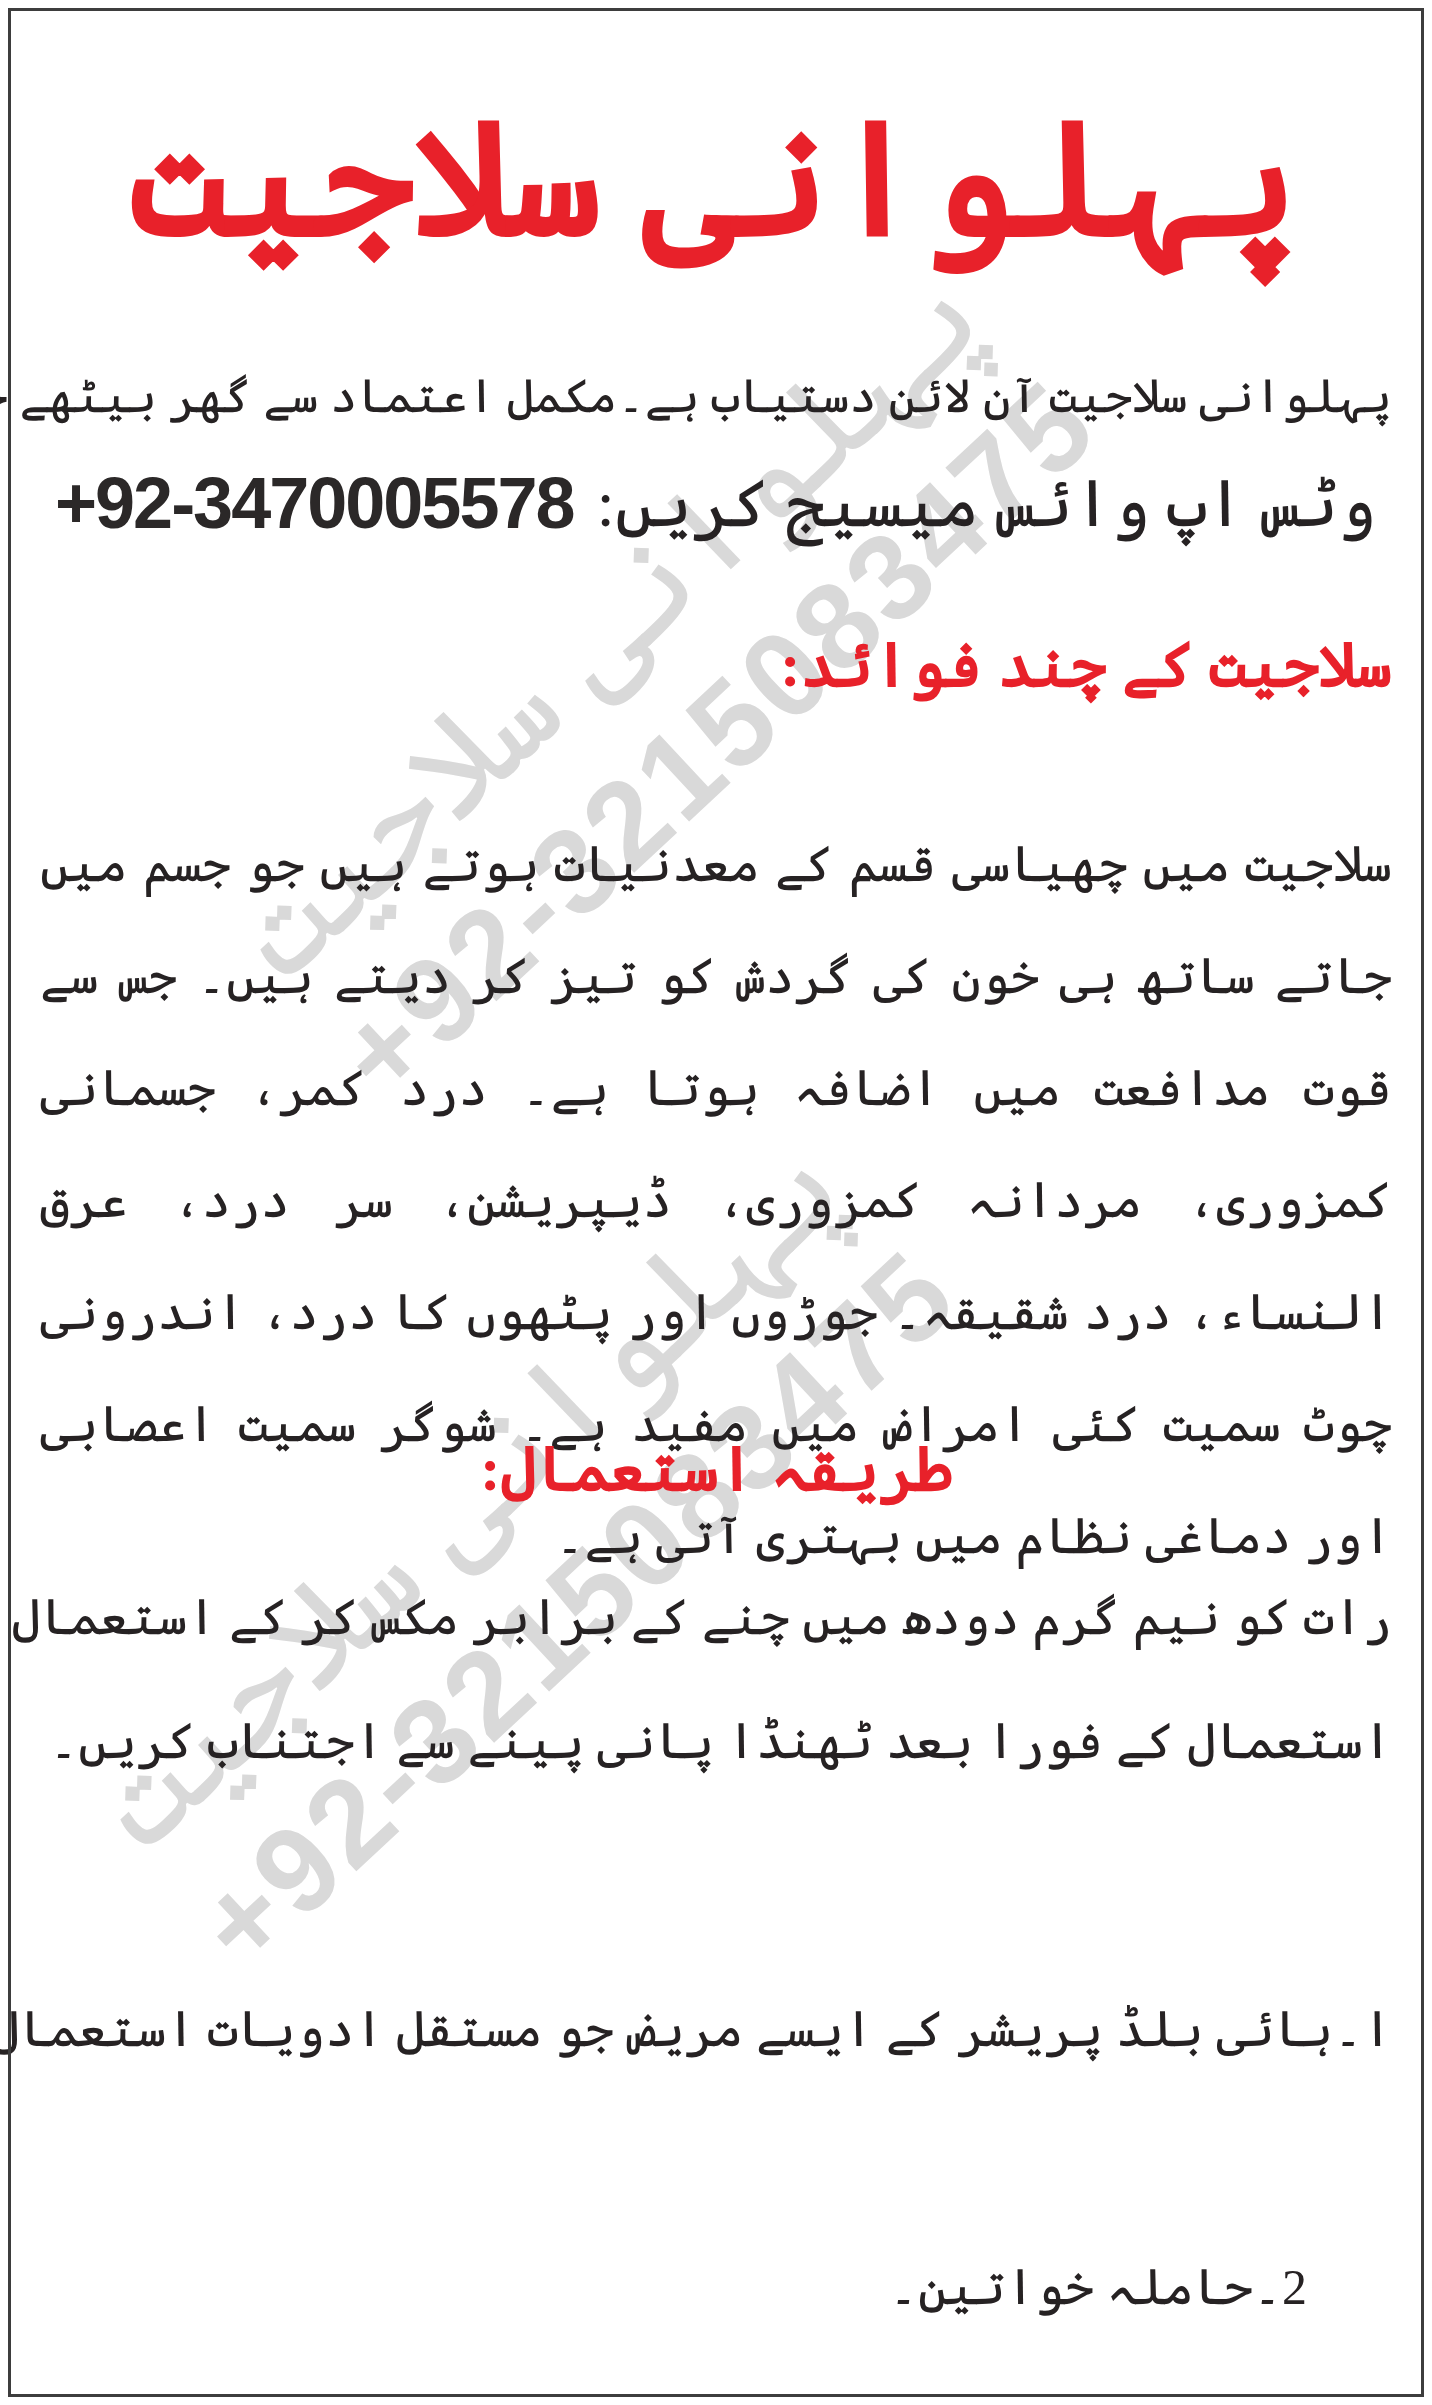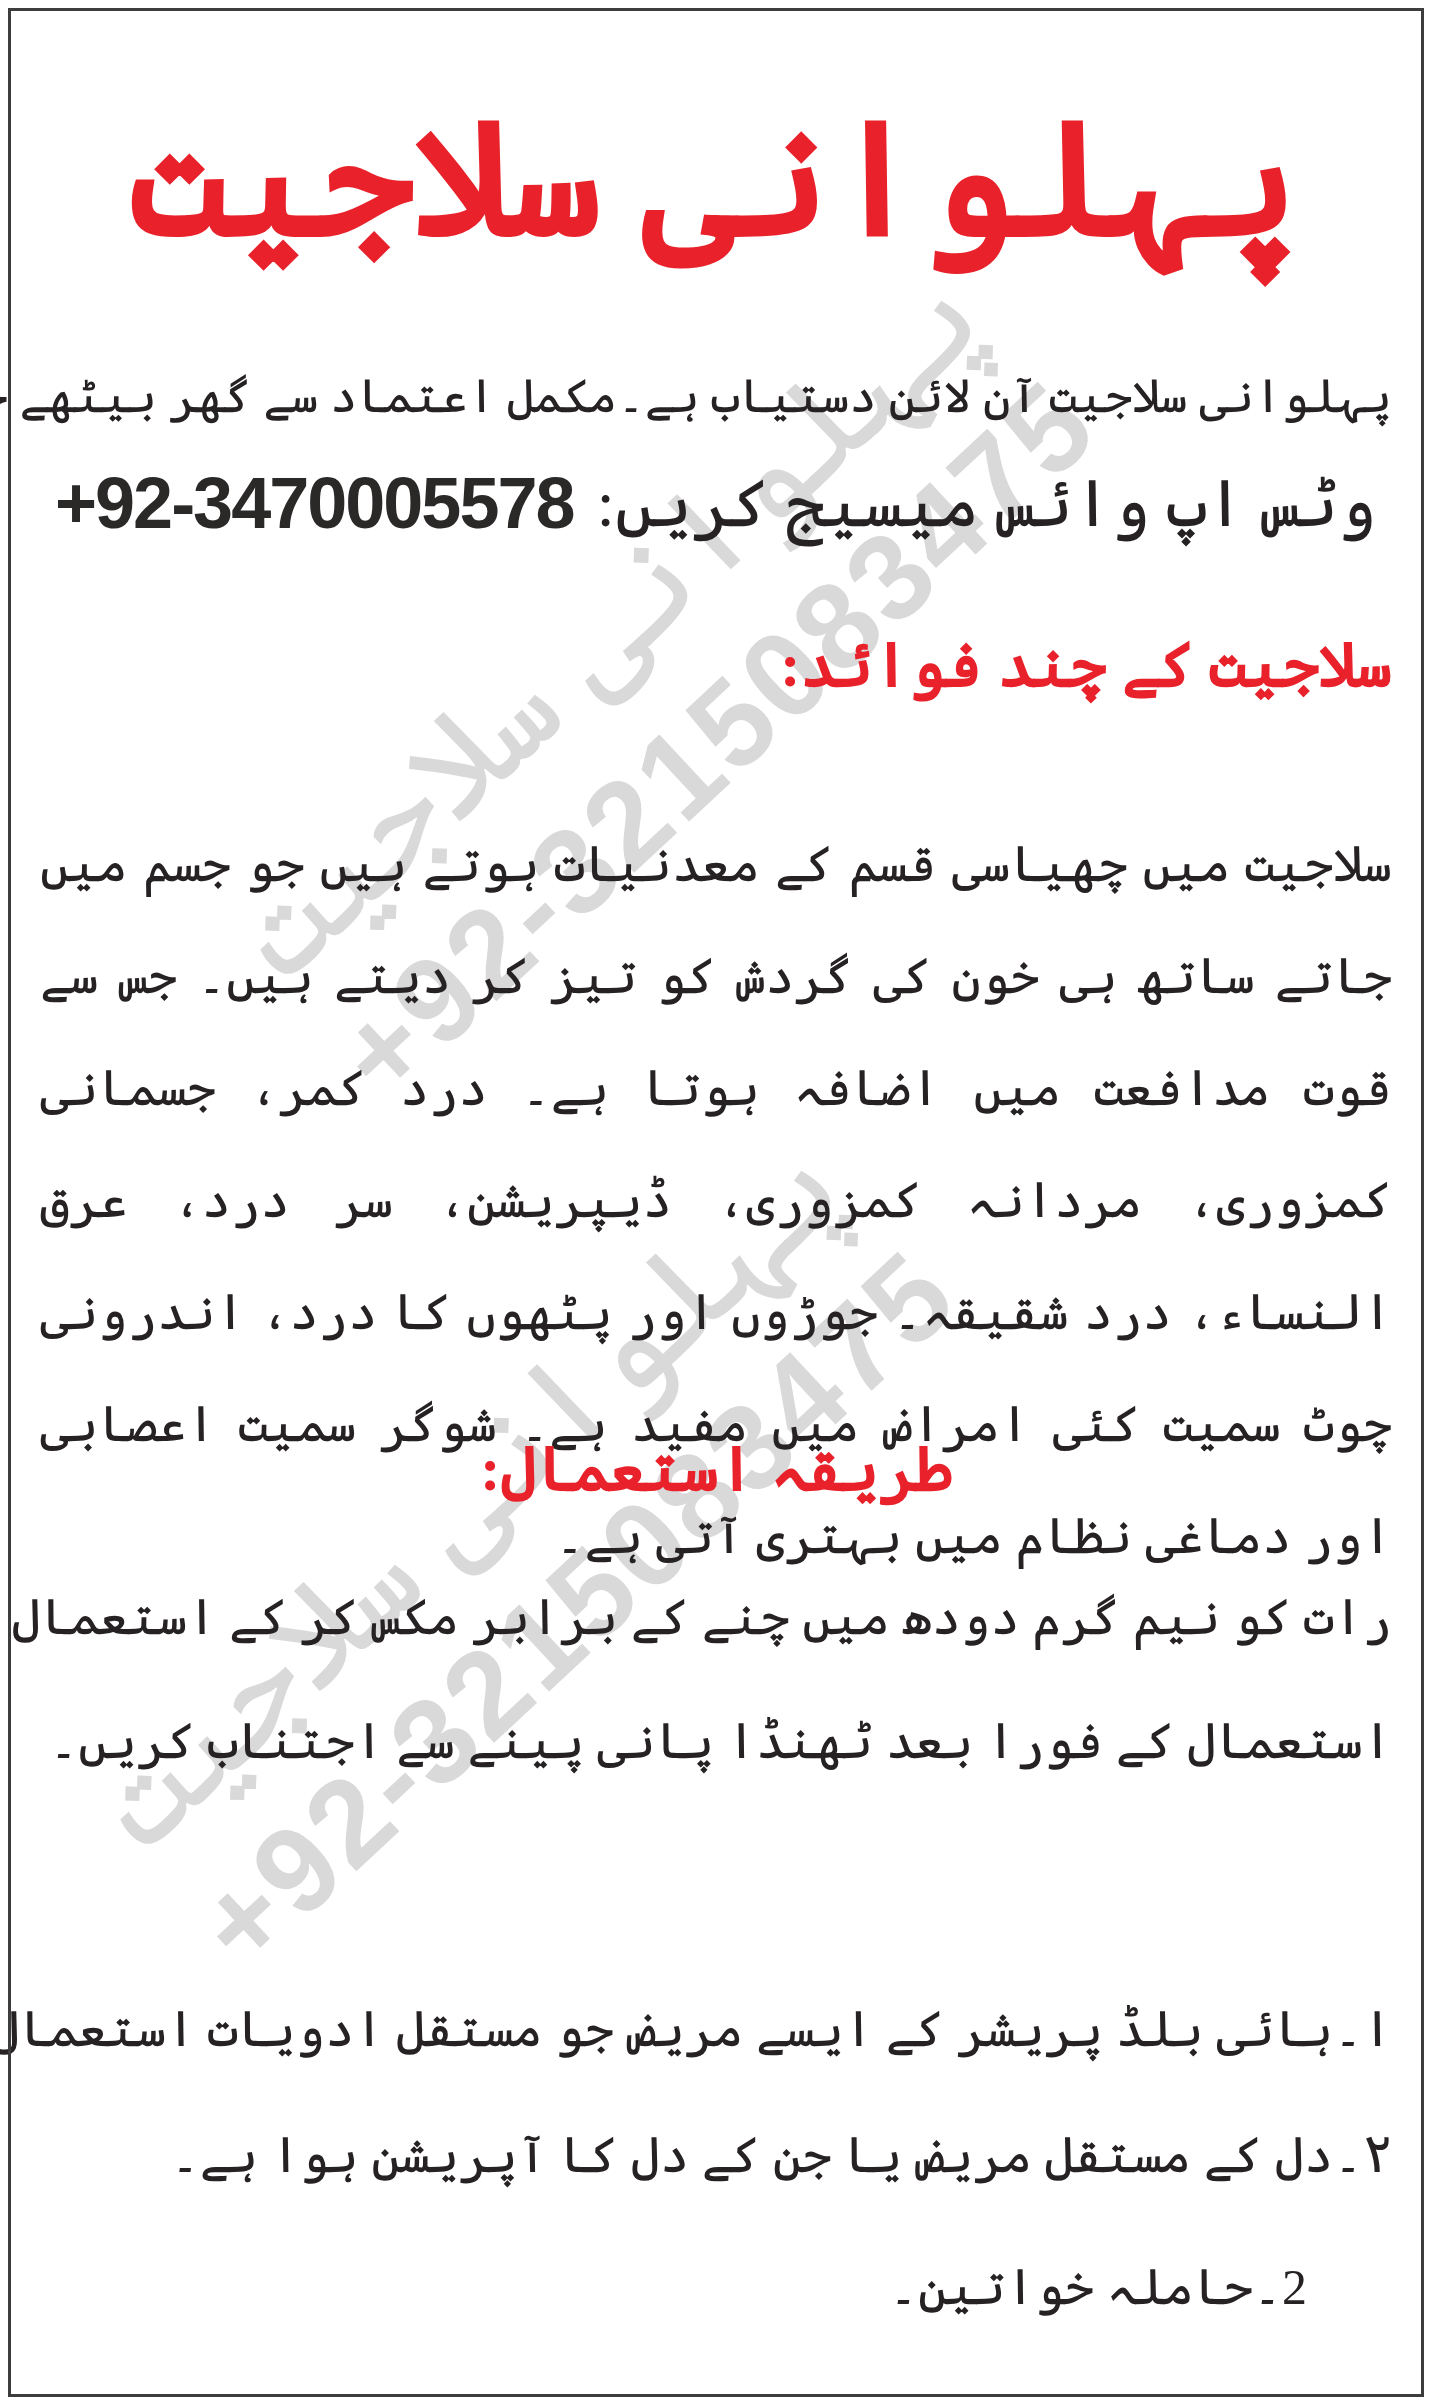--- a/index.html
+++ b/index.html
@@ -152,18 +152,17 @@
 
   <div class="block para benefits-para">سلاجیت میں چھیاسی قسم کے معدنیات ہوتے ہیں جو جسم میں جاتے ساتھ ہی خون کی گردش کو تیز کر دیتے ہیں۔ جس سے قوت مدافعت میں اضافہ ہوتا ہے۔ درد کمر، جسمانی کمزوری، مردانہ کمزوری، ڈیپریشن، سر درد، عرق النساء، درد شقیقہ۔ جوڑوں اور پٹھوں کا درد، اندرونی چوٹ سمیت کئی امراض میں مفید ہے۔ شوگر سمیت اعصابی اور دماغی نظام میں بہتری آتی ہے۔</div>
 
   <div class="block red-heading h-usage">طریقہ استعمال:</div>
 
   <div class="block usage-line usage-1">رات کو نیم گرم دودھ میں چنے کے برابر مکس کر کے استعمال کریں۔</div>
   <div class="block usage-line usage-2">استعمال کے فورا بعد ٹھنڈا پانی پینے سے اجتناب کریں۔</div>
 
 
   <div class="block warning-item warn-1">ا۔ہائی بلڈ پریشر کے ایسے مریض جو مستقل ادویات استعمال کر رہے ہیں۔</div>
-  <div class="block warning-item warn-2">۲۔دل کے مستقل مریض یا جن کے دل کا آپریشن ہوا ہے۔</div>
   <div class="block warning-item warn-3">2۔حاملہ خواتین۔</div>
 
 </div>
 
 <div class="frame"></div>
 
 </body></html>

